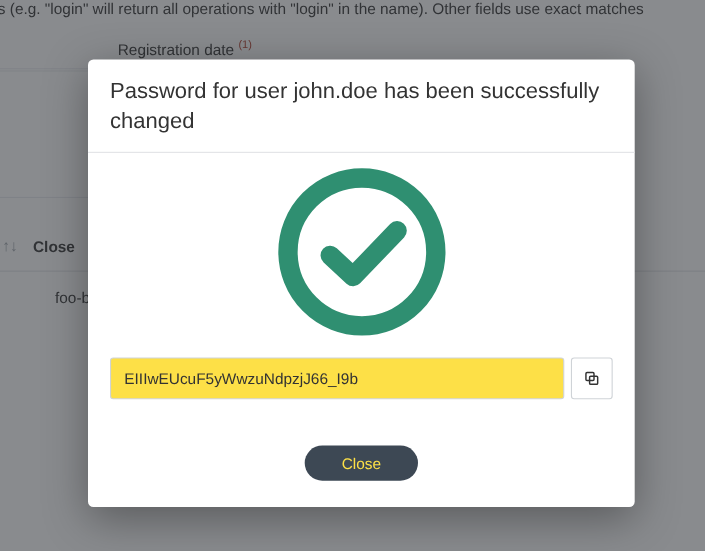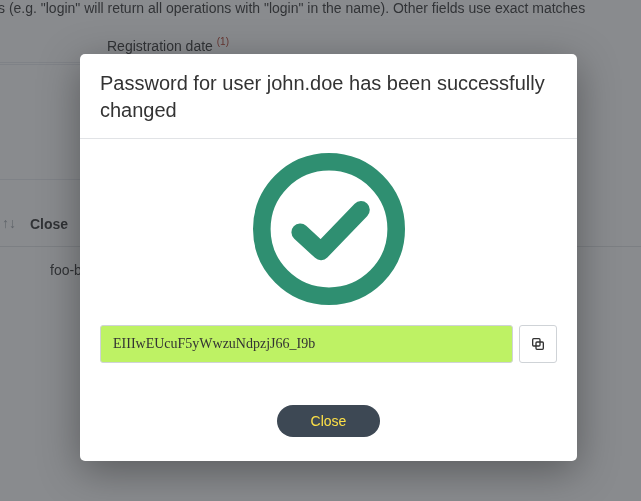--- a/index.html
+++ b/index.html
@@ -64,26 +64,26 @@
     width: 160px; height: 160px; margin-top: 0px;
   }
   .pw-row {
     margin-top: 16px;
     width: 100%;
     display: flex; align-items: stretch; gap: 6px;
   }
   .pw-field {
     flex: 1 1 auto;
     border: 1px solid #cfd3d7;
-    background: #bef264;
+    background: #fde047;
     border-radius: 3px;
     padding: 10px 12px;
     font-size: 14px;
     color: #333;
-    font-family: Liberation Serif, serif;
+    font-family: Liberation Sans, sans-serif;
   }
   .copy-btn {
     width: 38px;
     border: 1px solid #cfd3d7;
     background: #fff;
     border-radius: 3px;
     display: flex; align-items: center; justify-content: center;
     cursor: pointer;
   }
   .copy-btn svg { width: 16px; height: 16px; stroke: #333; }

